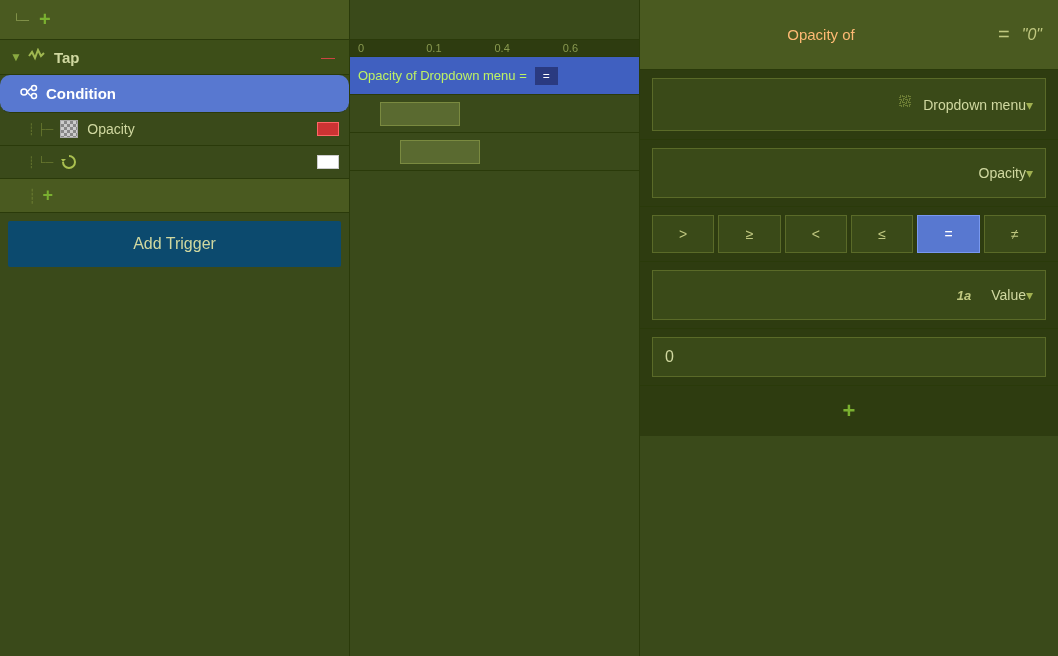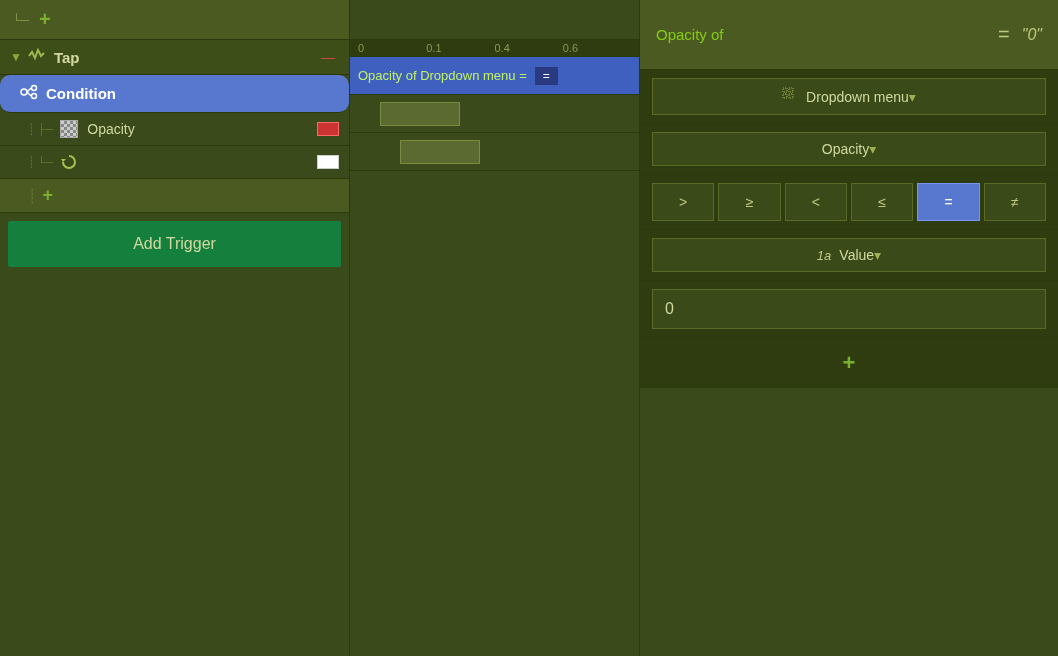--- a/index.html
+++ b/index.html
@@ -167,21 +167,21 @@
       font-weight: bold;
       background: none;
       border: none;
       cursor: pointer;
     }
 
     
     .add-trigger-btn {
       margin: 8px;
       padding: 14px 12px;
-      background: #15803d;
+      background: #0c4a6e;
       color: #d0d8a0;
       font-size: 16px;
       text-align: center;
       border: none;
       cursor: pointer;
       width: calc(100% - 16px);
       border-radius: 2px;
     }
 
     
@@ -259,23 +259,23 @@
     .right-header {
       background: #4a5a20;
       padding: 10px 16px;
       border-bottom: 1px solid #2a3a0a;
       min-height: 70px;
       display: flex;
       align-items: center;
       justify-content: space-between;
     }
     .right-header-text {
-      color: #84cc16;
+      color: #fdba74;
       font-size: 15px;
-      text-align: left;
+      text-align: center;
       flex: 1;
     }
     .equals-symbol {
       color: #c0c880;
       font-size: 20px;
       margin: 0 12px;
     }
     .value-display {
       color: #c0c880;
       font-size: 16px;
@@ -286,26 +286,26 @@
     .right-section {
       padding: 8px 12px;
       border-bottom: 1px solid #2a3a0a;
     }
 
     .dropdown-select {
       width: 100%;
       background: #3a4a18;
       border: 1px solid #5a6a28;
       color: #d0d8a0;
-      padding: 8px 12px;
+      padding: 16px 12px;
       font-size: 14px;
       cursor: pointer;
       display: flex;
       align-items: center;
-      justify-content: center;
+      justify-content: flex-end;
     }
     .dropdown-icon {
       margin-right: 8px;
       color: #a0b050;
     }
     .dropdown-arrow {
       color: #a0b050;
       font-size: 14px;
     }
 
@@ -490,21 +490,21 @@
     <button class="op-btn">&gt;</button>
     <button class="op-btn">≥</button>
     <button class="op-btn">&lt;</button>
     <button class="op-btn">≤</button>
     <button class="op-btn active">=</button>
     <button class="op-btn">≠</button>
   </div>
 
   <div class="right-section">
     <div class="dropdown-select">
-      <span style="font-style:italic; font-weight:normal; margin-right:8px; color:#c0c880; font-size:13px;">1a</span>
+      <span style="font-style:italic; font-weight:bold; margin-right:20px; color:#c0c880; font-size:13px;">1a</span>
       <span>Value</span>
       <span class="dropdown-arrow">▾</span>
     </div>
   </div>
 
   <div class="right-section">
     <input type="text" class="value-input" value="0" style="">
   </div>
 
   <div class="right-bottom">

